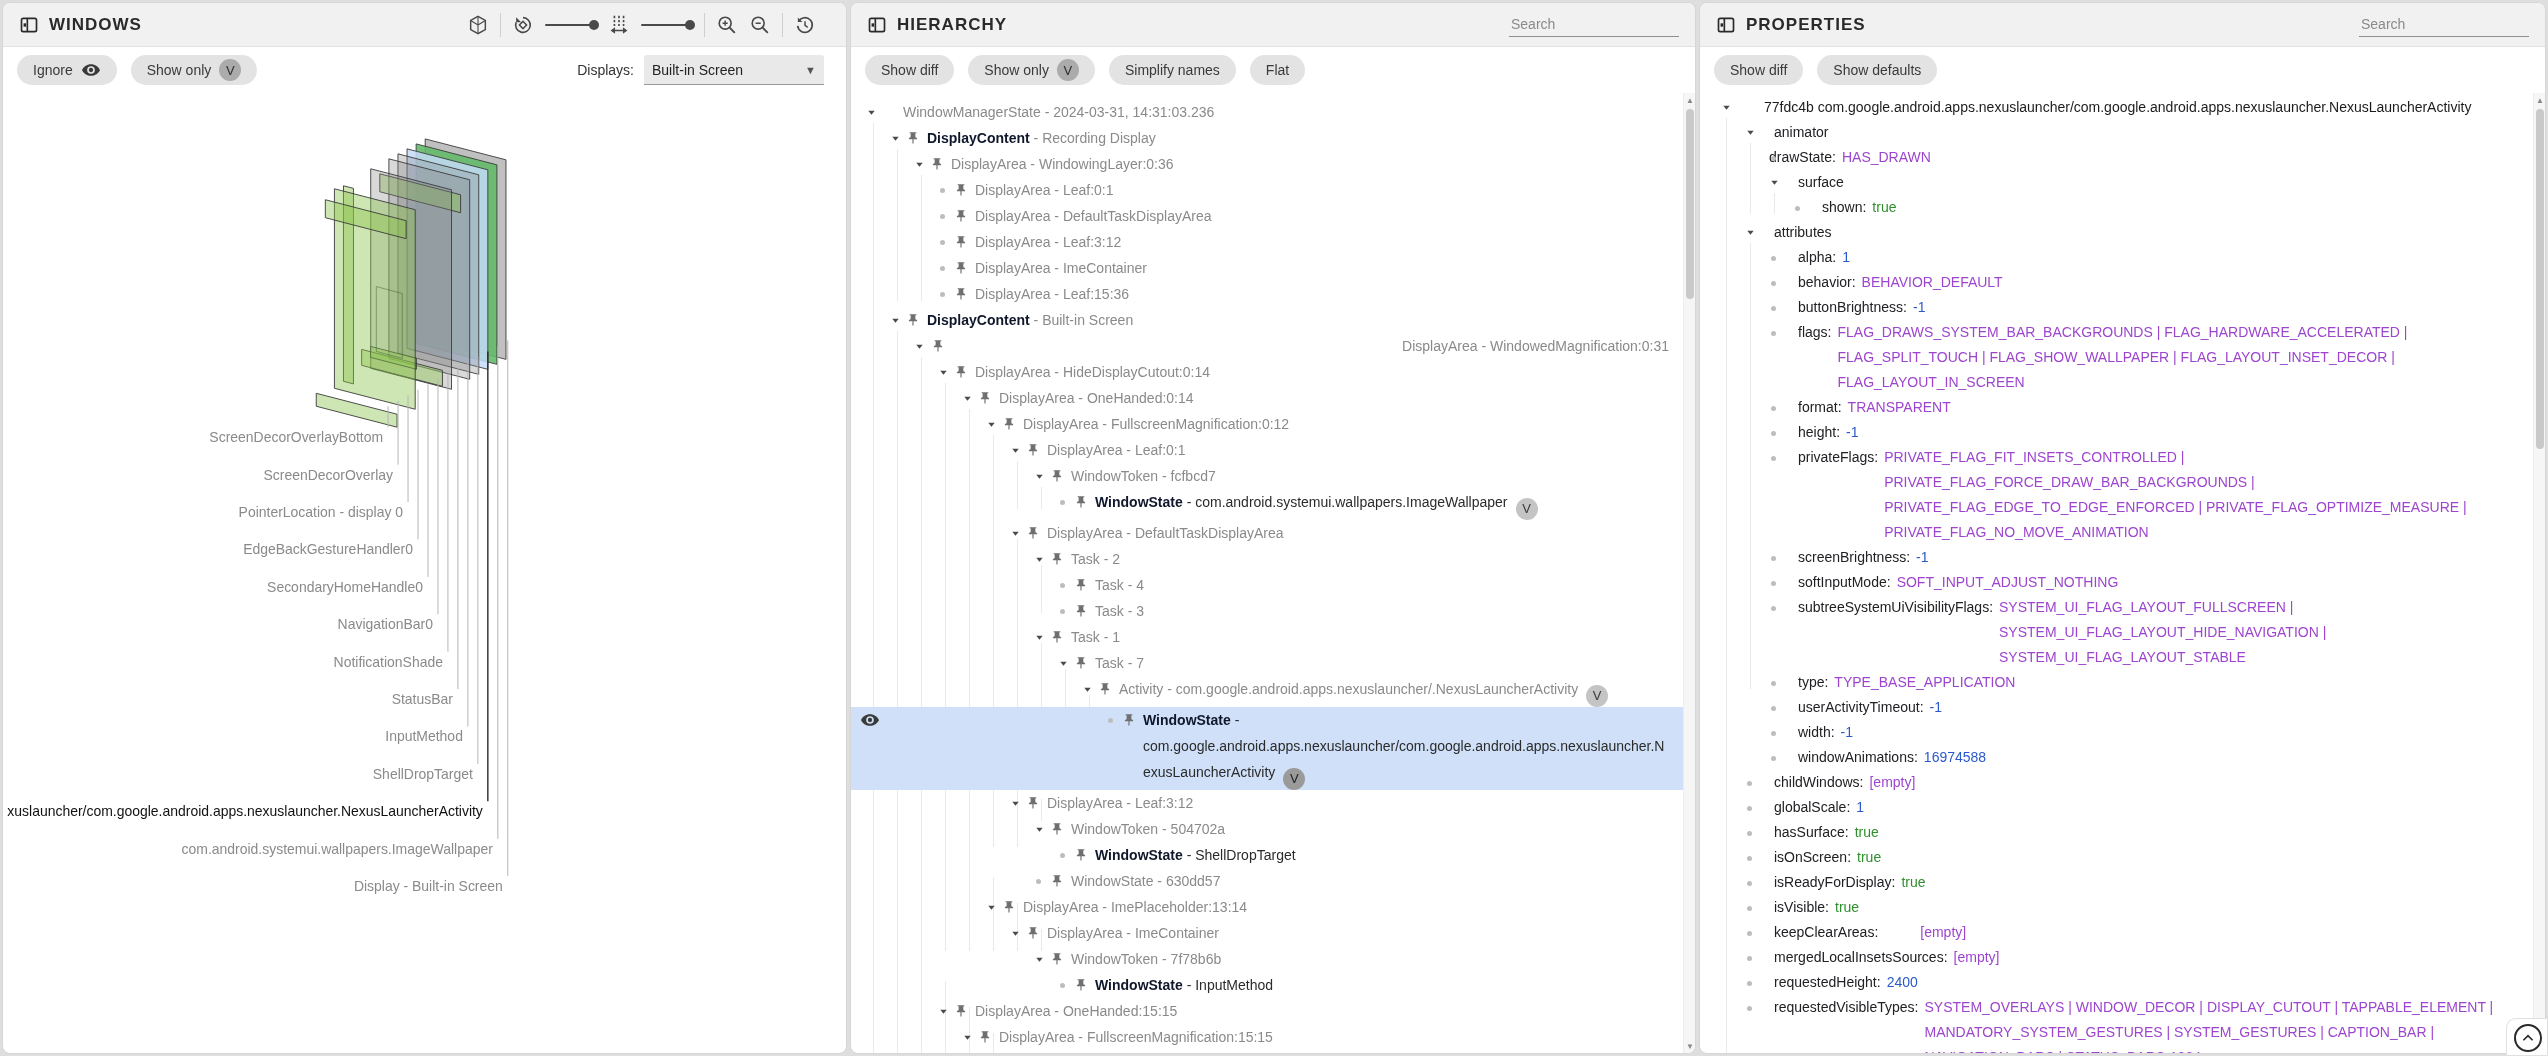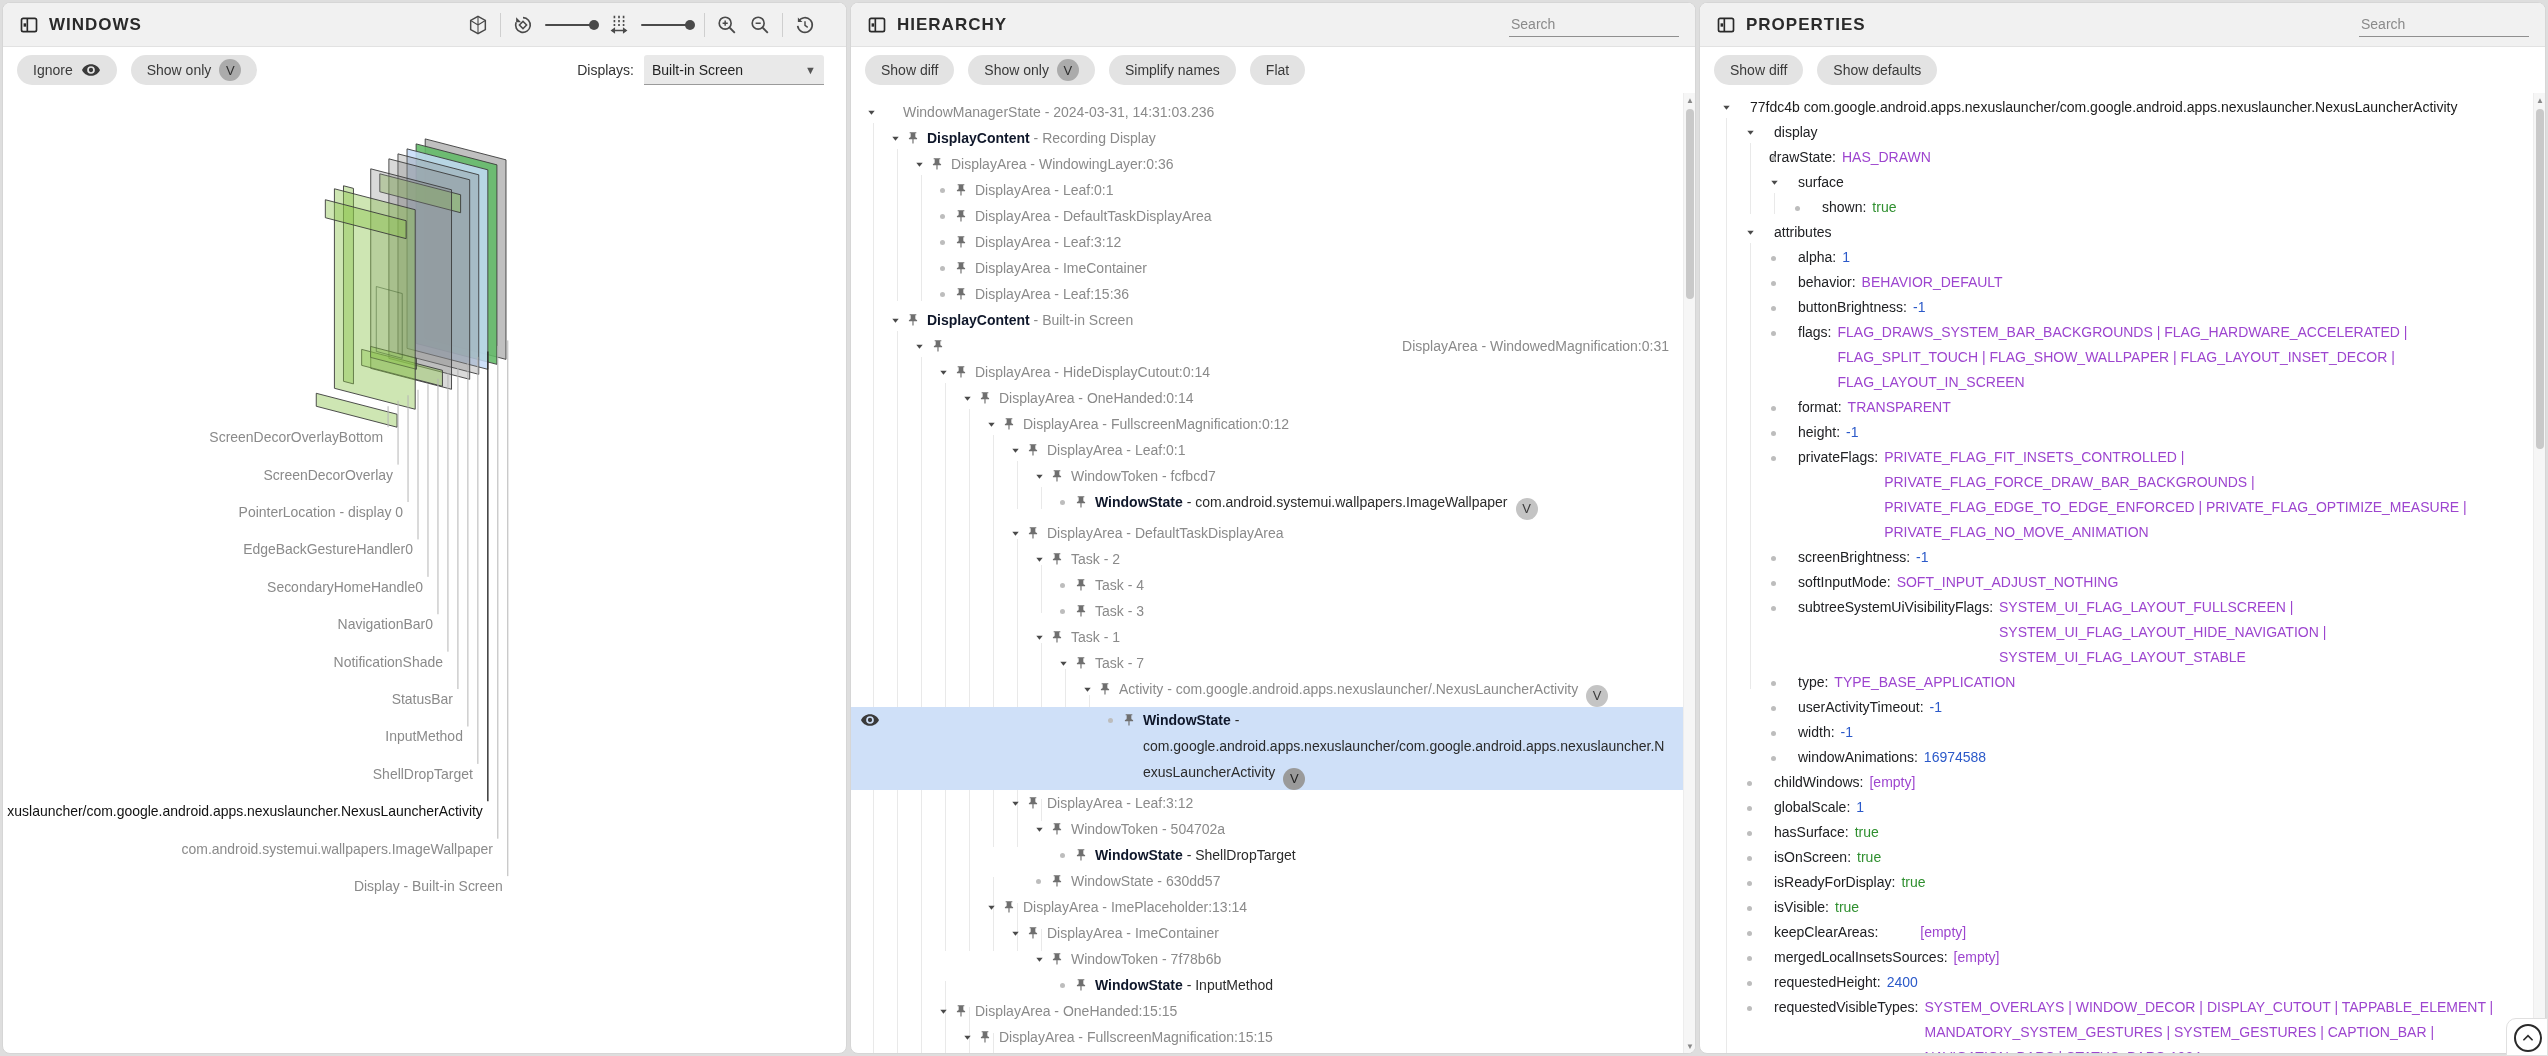--- a/index.html
+++ b/index.html
@@ -481,35 +481,35 @@
       </div>
       <div class="chipbtn">
         <span>Show defaults</span>
       </div>
     </div>
   <div class="propwrap" id="props">
       <div class="guide" style="left: 26px; top: 25px; height: 946px;"></div>
       <div class="guide" style="left: 50px; top: 50px; height: 71px;"></div>
       <div class="guide" style="left: 74px; top: 100px; height: 21px;"></div>
       <div class="guide" style="left: 50px; top: 150px; height: 446px;"></div>
-      <div class="prow" style="padding-left: 50px;">
+      <div class="prow" style="padding-left: 64px;">
         <span class="caret" style="left: 20px; height: 25px;">
           <svg viewBox="0 0 24 24" width="11" height="11">
             <path d="M5 8h14l-7 9z" fill="#4a4a4a"></path>
           </svg>
         </span>
         <span class="pk root">77fdc4b com.google.android.apps.nexuslauncher/com.google.android.apps.nexuslauncher.NexusLauncherActivity</span>
       </div>
       <div class="prow" style="padding-left: 74px;">
         <span class="caret" style="left: 44px; height: 25px;">
           <svg viewBox="0 0 24 24" width="11" height="11">
             <path d="M5 8h14l-7 9z" fill="#4a4a4a"></path>
           </svg>
         </span>
-        <span class="pk">display</span>
+        <span class="pk">animator</span>
       </div>
       <div class="prow" style="padding-left: 69px;">
         <span class="dotleaf" style="left: 68px; height: 25px;"></span>
         <span class="pk">drawState:</span>
         <span class="pv pv-e">HAS_DRAWN</span>
       </div>
       <div class="prow" style="padding-left: 98px;">
         <span class="caret" style="left: 68px; height: 25px;">
           <svg viewBox="0 0 24 24" width="11" height="11">
             <path d="M5 8h14l-7 9z" fill="#4a4a4a"></path>

